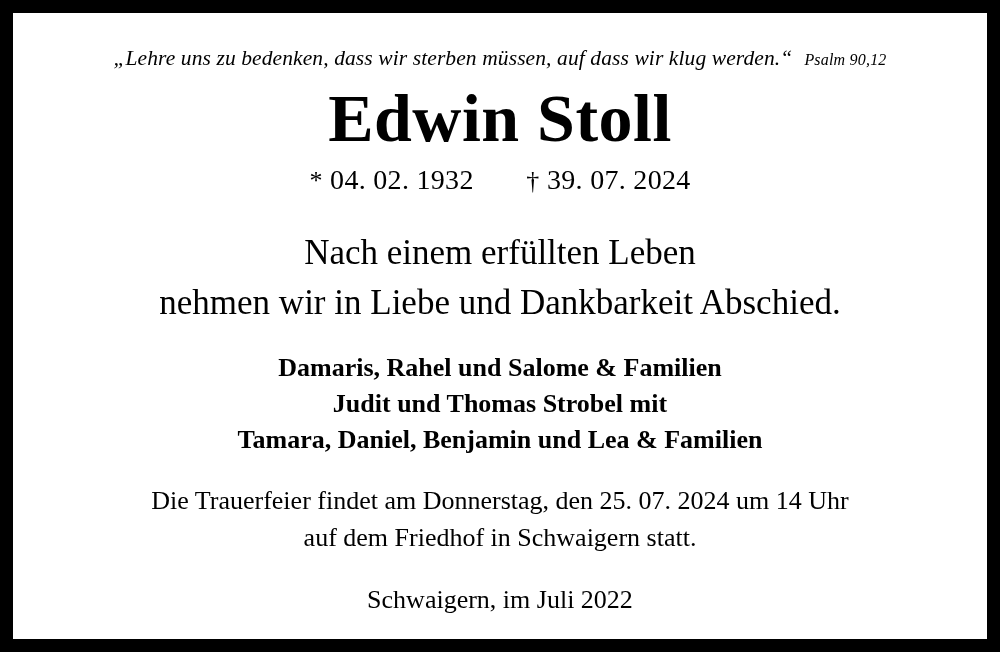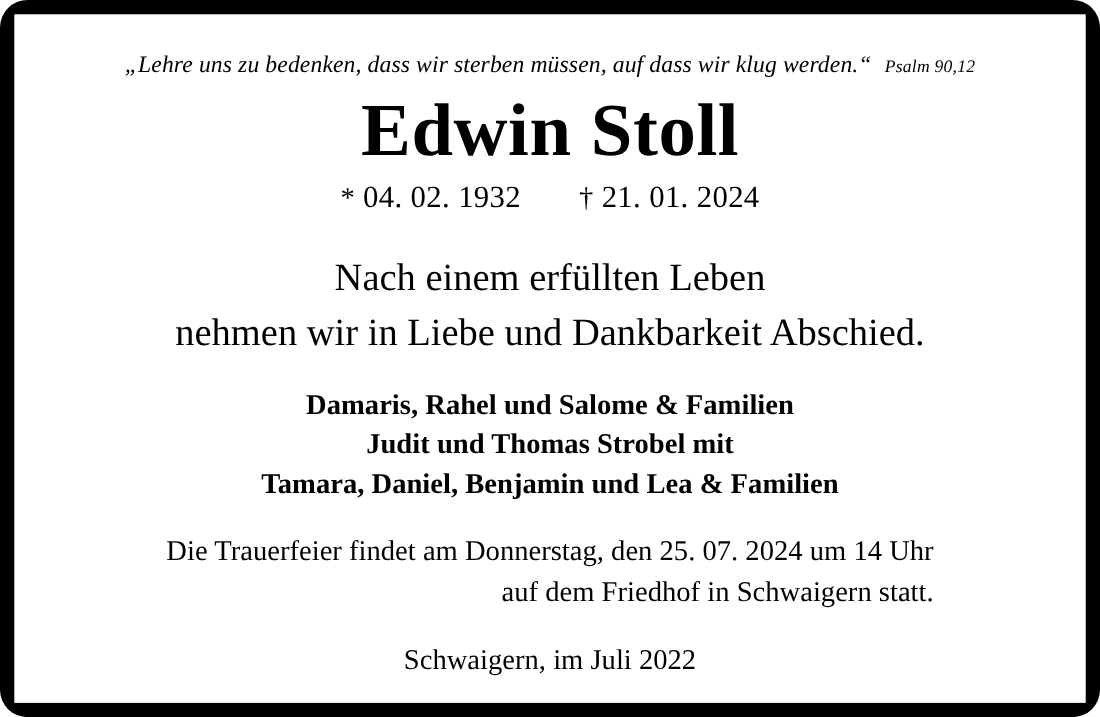--- a/index.html
+++ b/index.html
@@ -13,21 +13,20 @@
     font-family: "Liberation Serif", serif;
     color: #000000;
     overflow: hidden;
   }
   .obituary-frame {
     box-sizing: border-box;
     width: 1000px;
     height: 652px;
     background: #000000;
     padding: 13px;
-    border-radius: 25px;
   }
   .obituary-inner {
     box-sizing: border-box;
     width: 100%;
     height: 100%;
     background: #ffffff;
     position: relative;
     display: flex;
     flex-direction: column;
     align-items: center;
@@ -85,21 +84,21 @@
     font-size: 26px;
     font-weight: 700;
     line-height: 1.38;
     text-align: center;
   }
 
   .ceremony {
     margin-top: 26px;
     font-size: 26px;
     line-height: 1.42;
-    text-align: right;
+    text-align: center;
   }
 
   .place-date {
     margin-top: 28px;
     font-size: 26px;
     text-align: center;
   }
 </style>
 </head>
 <body>
@@ -111,21 +110,21 @@
       <span>„Lehre uns zu bedenken, dass wir sterben müssen, auf dass wir klug werden.“</span><span class="quote-ref">Psalm 90,12</span>
     </div>
 
     <div class="name">Edwin Stoll</div>
 
     <div class="dates">
       <span class="symbol">*</span>
       <span>04. 02. 1932</span>
       <span class="gap"></span>
       <span class="symbol">†</span>
-      <span>21. 01. 2024</span>
+      <span>39. 07. 2024</span>
     </div>
 
     <div class="intro">
       <div>Nach einem erfüllten Leben</div>
       <div>nehmen wir in Liebe und Dankbarkeit Abschied.</div>
     </div>
 
     <div class="family">
       <div>Damaris, Rahel und Salome &amp; Familien</div>
       <div>Judit und Thomas Strobel mit</div>

